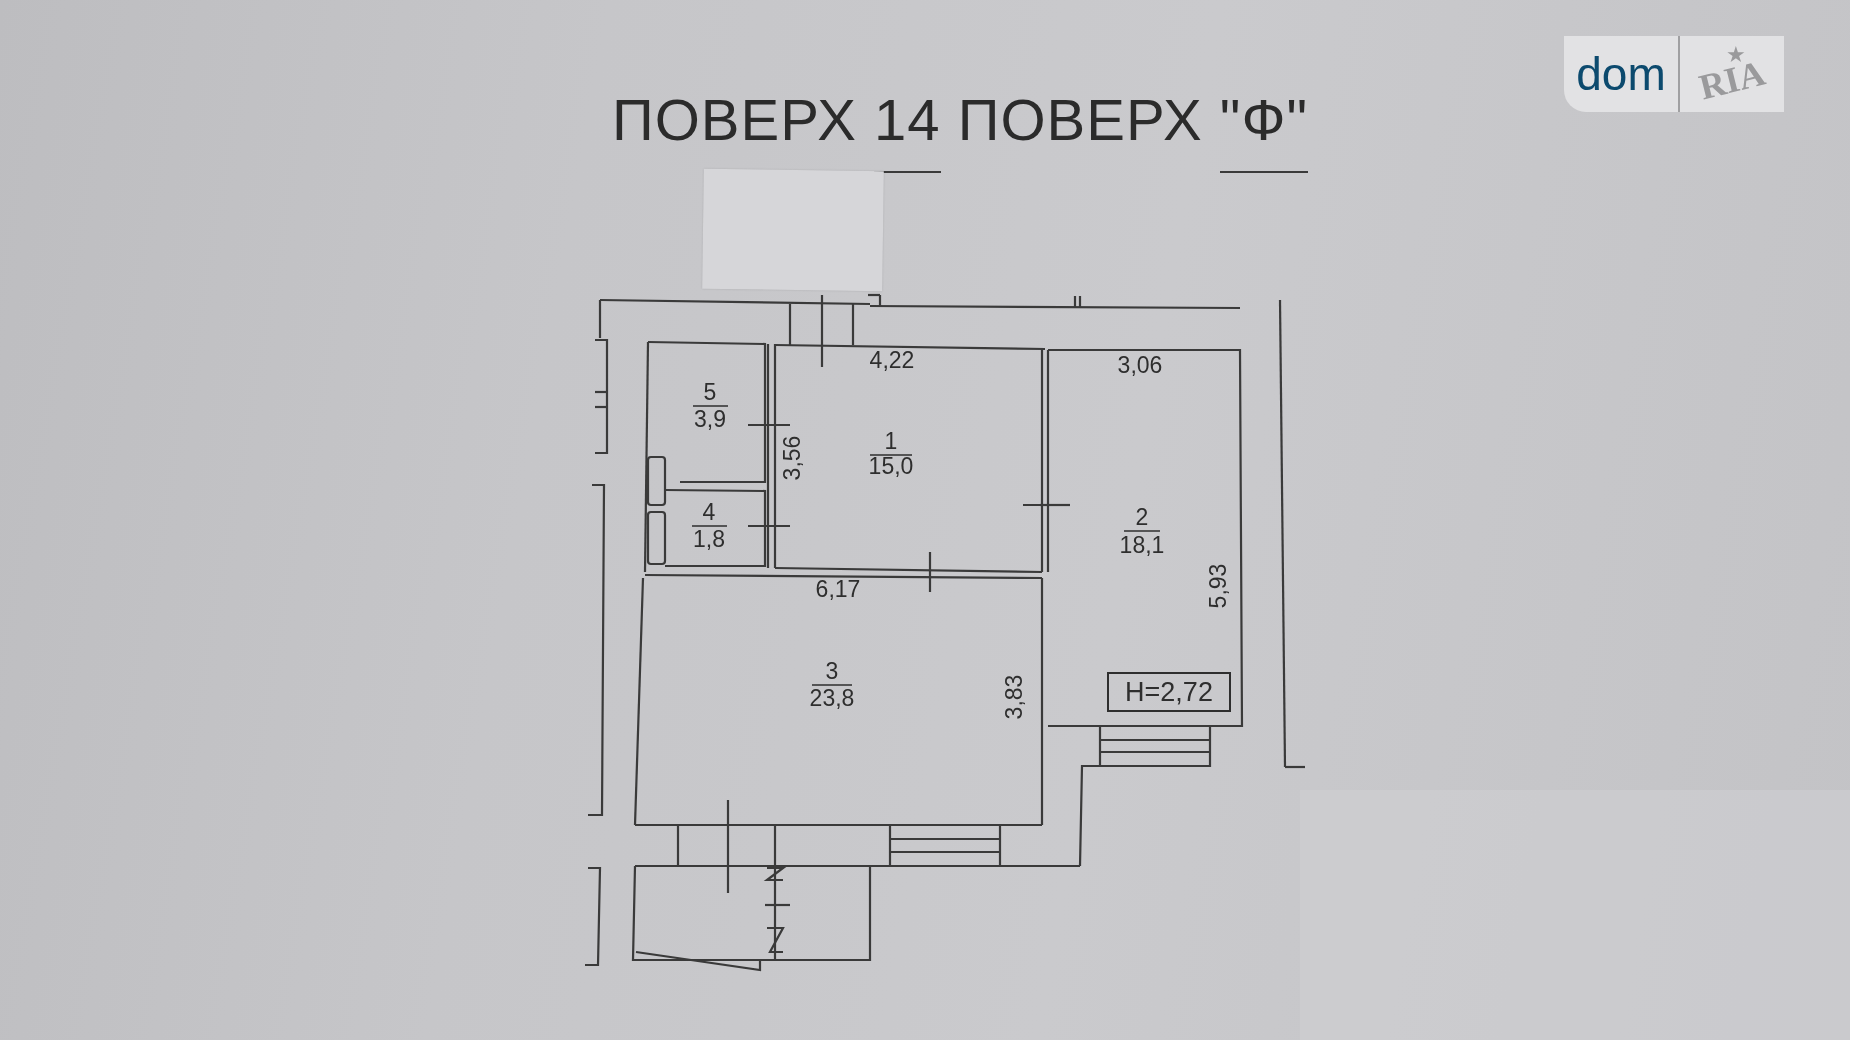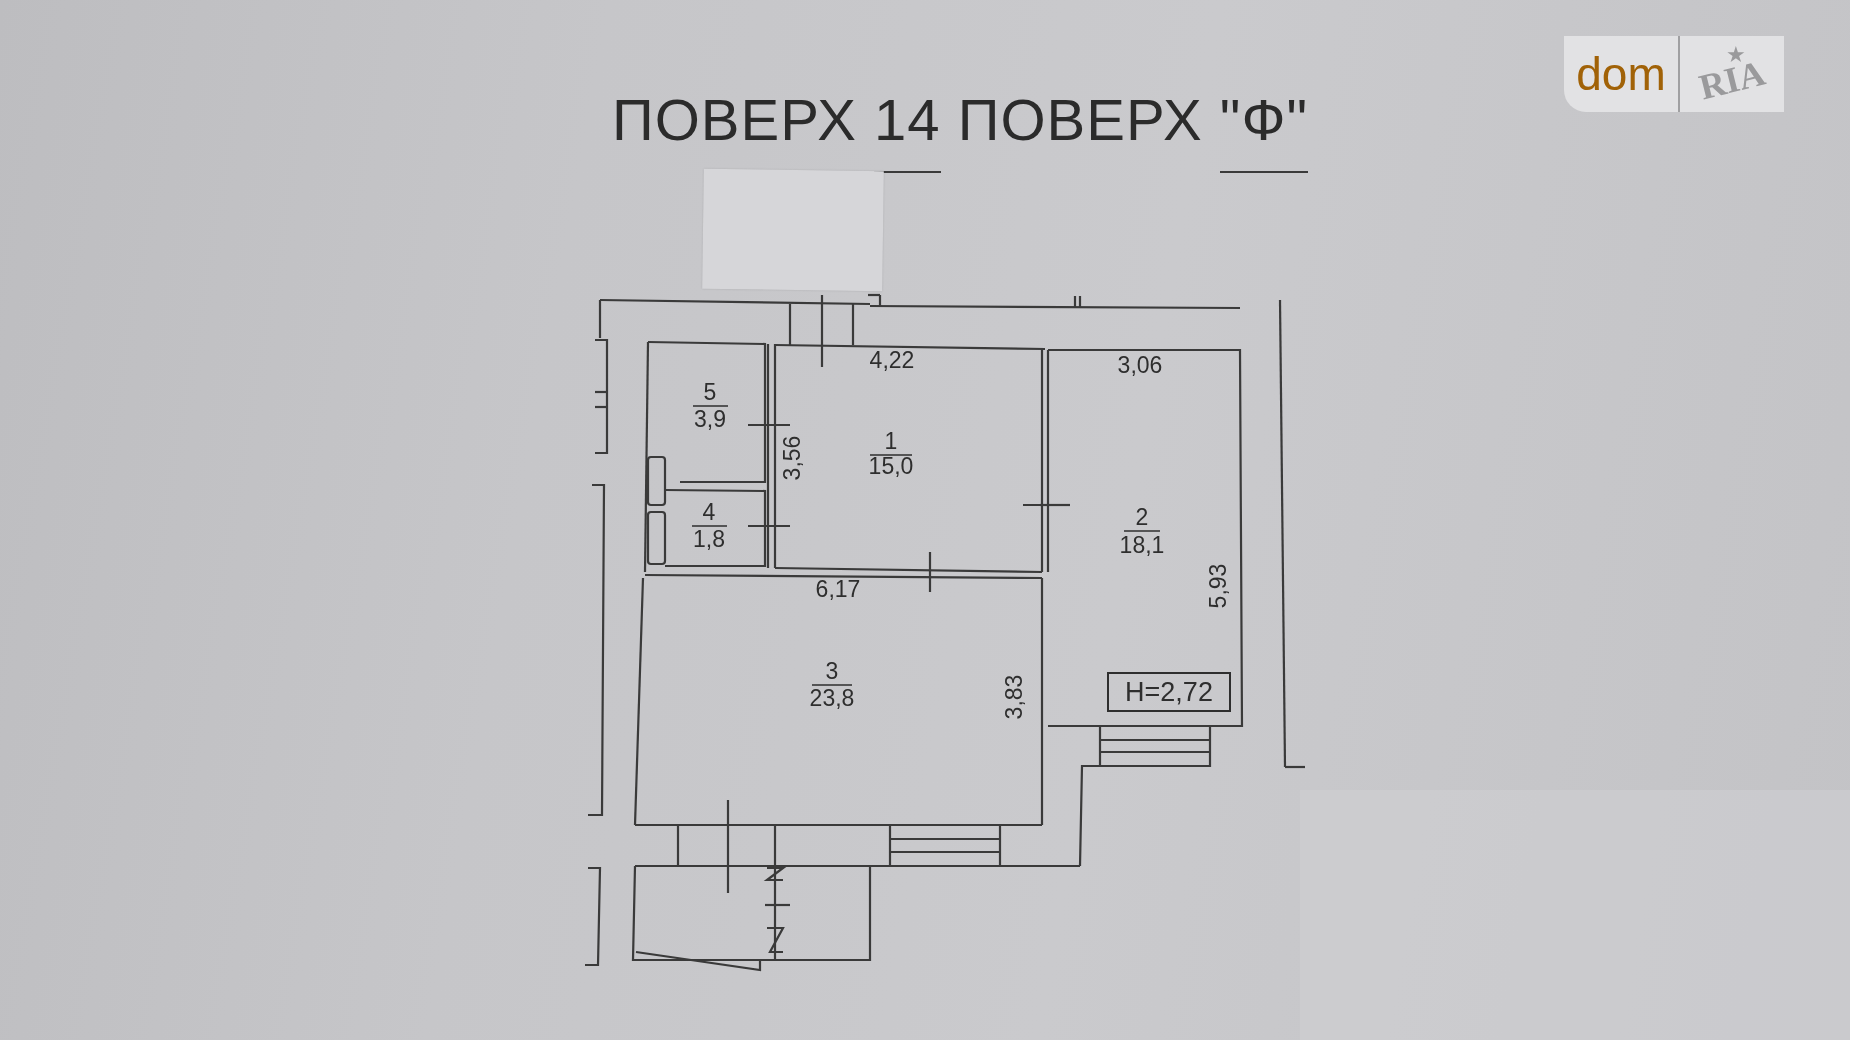--- a/index.html
+++ b/index.html
@@ -23,21 +23,21 @@
       background: #d6d6d9; transform: rotate(0.8deg);
       box-shadow: 0 0 2px rgba(0,0,0,.15);
     }
     .logo {
       position: absolute; left: 1564px; top: 36px; height: 76px; width: 246px;
       display: flex;
     }
     .logo .dom {
       width: 114px; height: 76px; background: #e2e2e4;
       border-radius: 0 0 0 22px; display: flex; align-items: center; justify-content: center;
-      color: #a16207; font-size: 46px; font-family: "Liberation Sans", sans-serif;
+      color: #0c4a6e; font-size: 46px; font-family: "Liberation Sans", sans-serif;
     }
     .logo .sep { width: 2px; background: #a0a0a2; }
     .logo .ria {
       width: 104px; height: 76px; background: #e2e2e4; position: relative;
       display: flex; align-items: center; justify-content: center;
     }
     .logo .ria span {
       font-family: "Liberation Serif", serif; font-weight: bold; font-size: 36px;
       color: #9a9a9c; transform: rotate(-14deg); display: inline-block; margin-top: 12px;
     }

